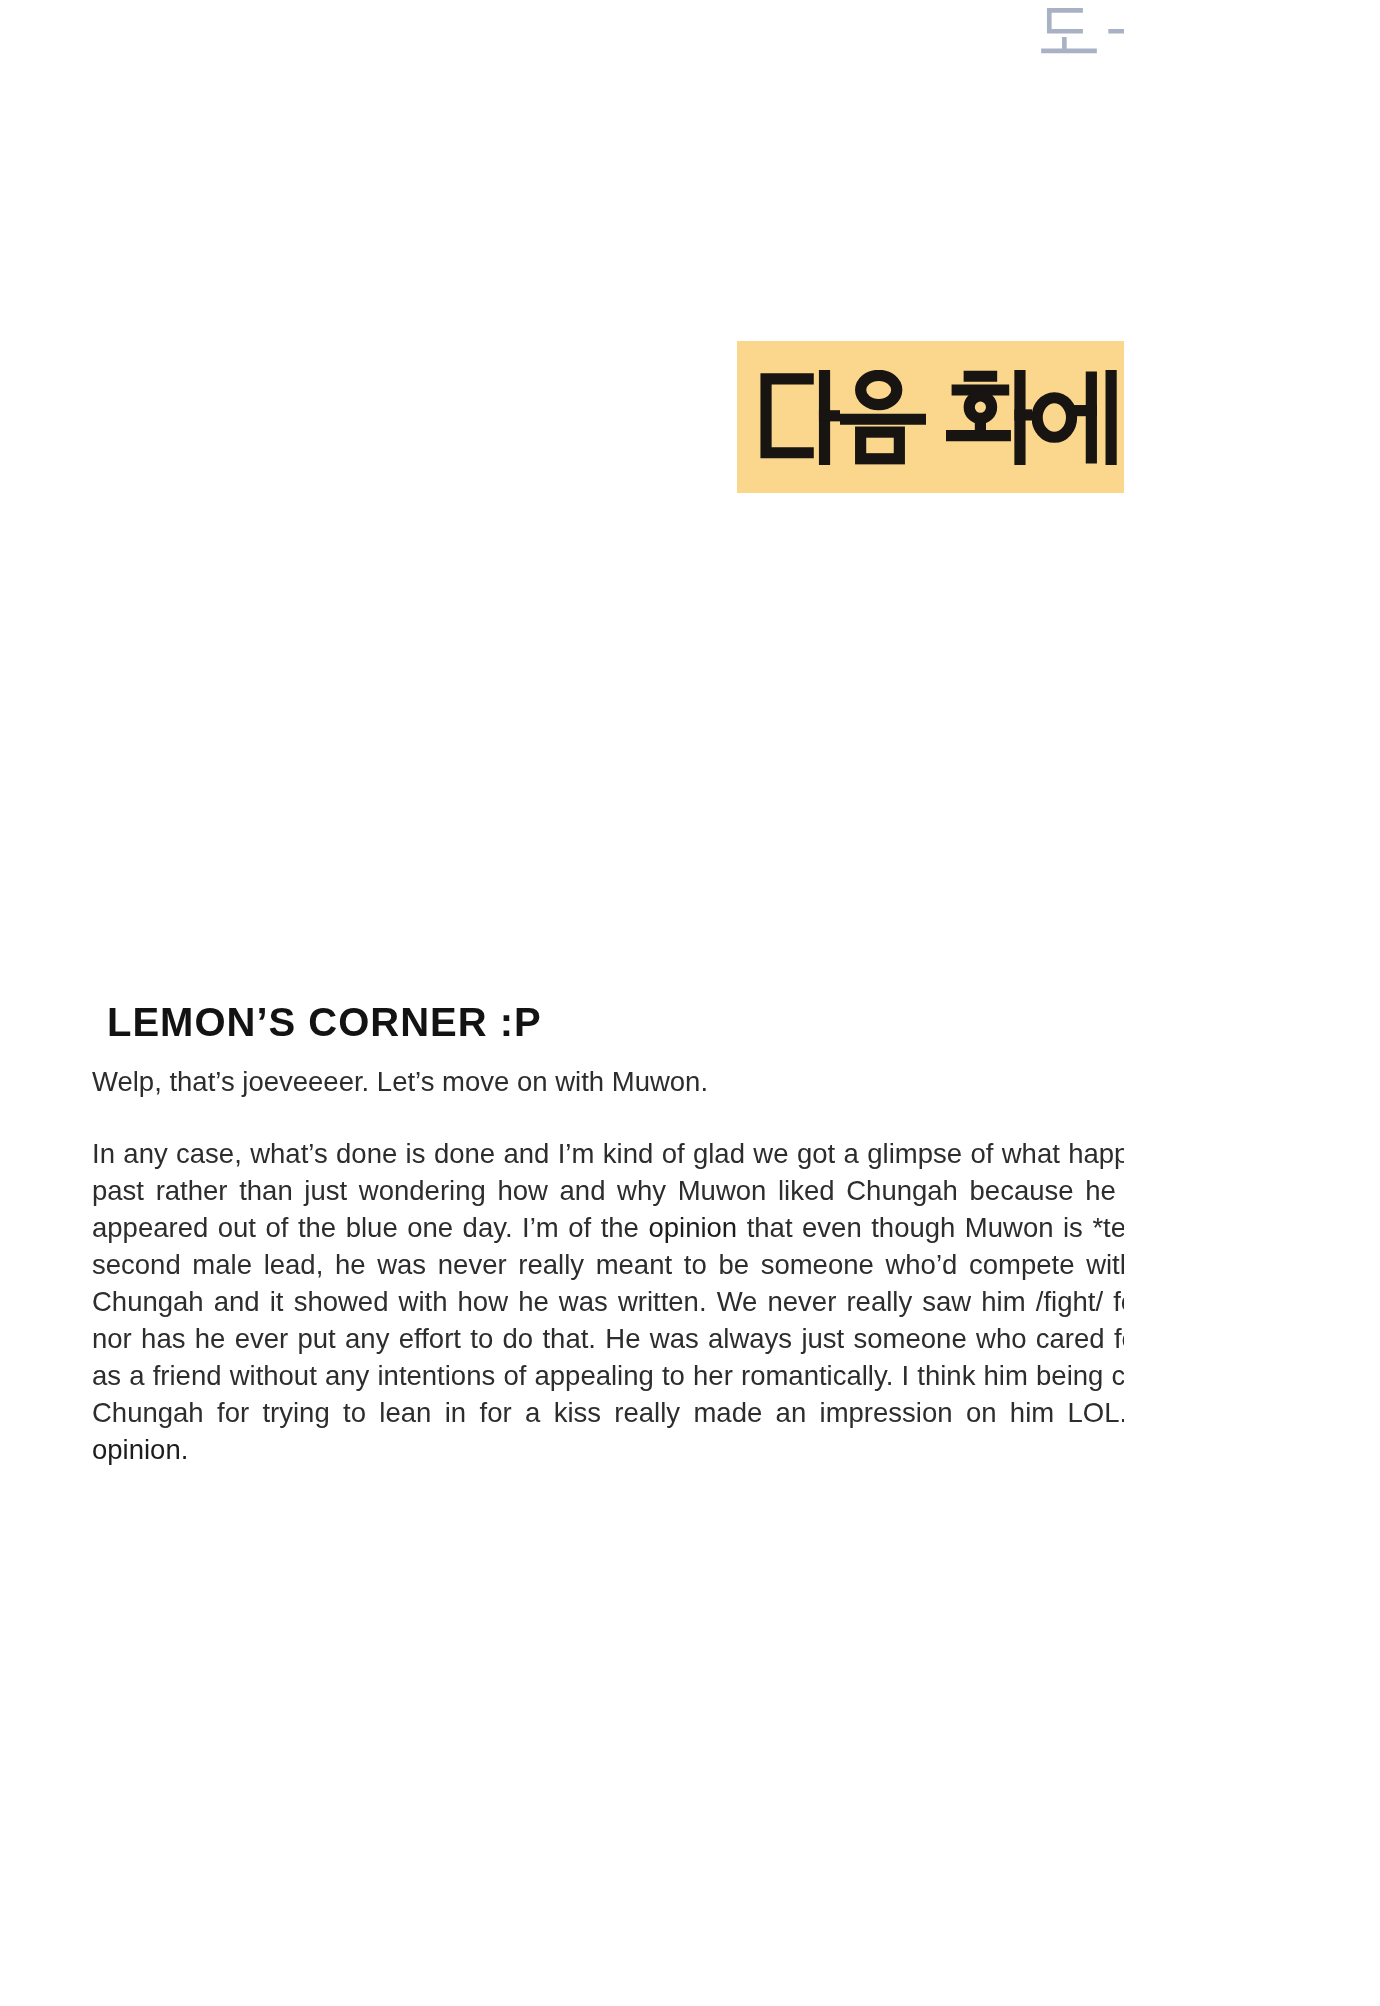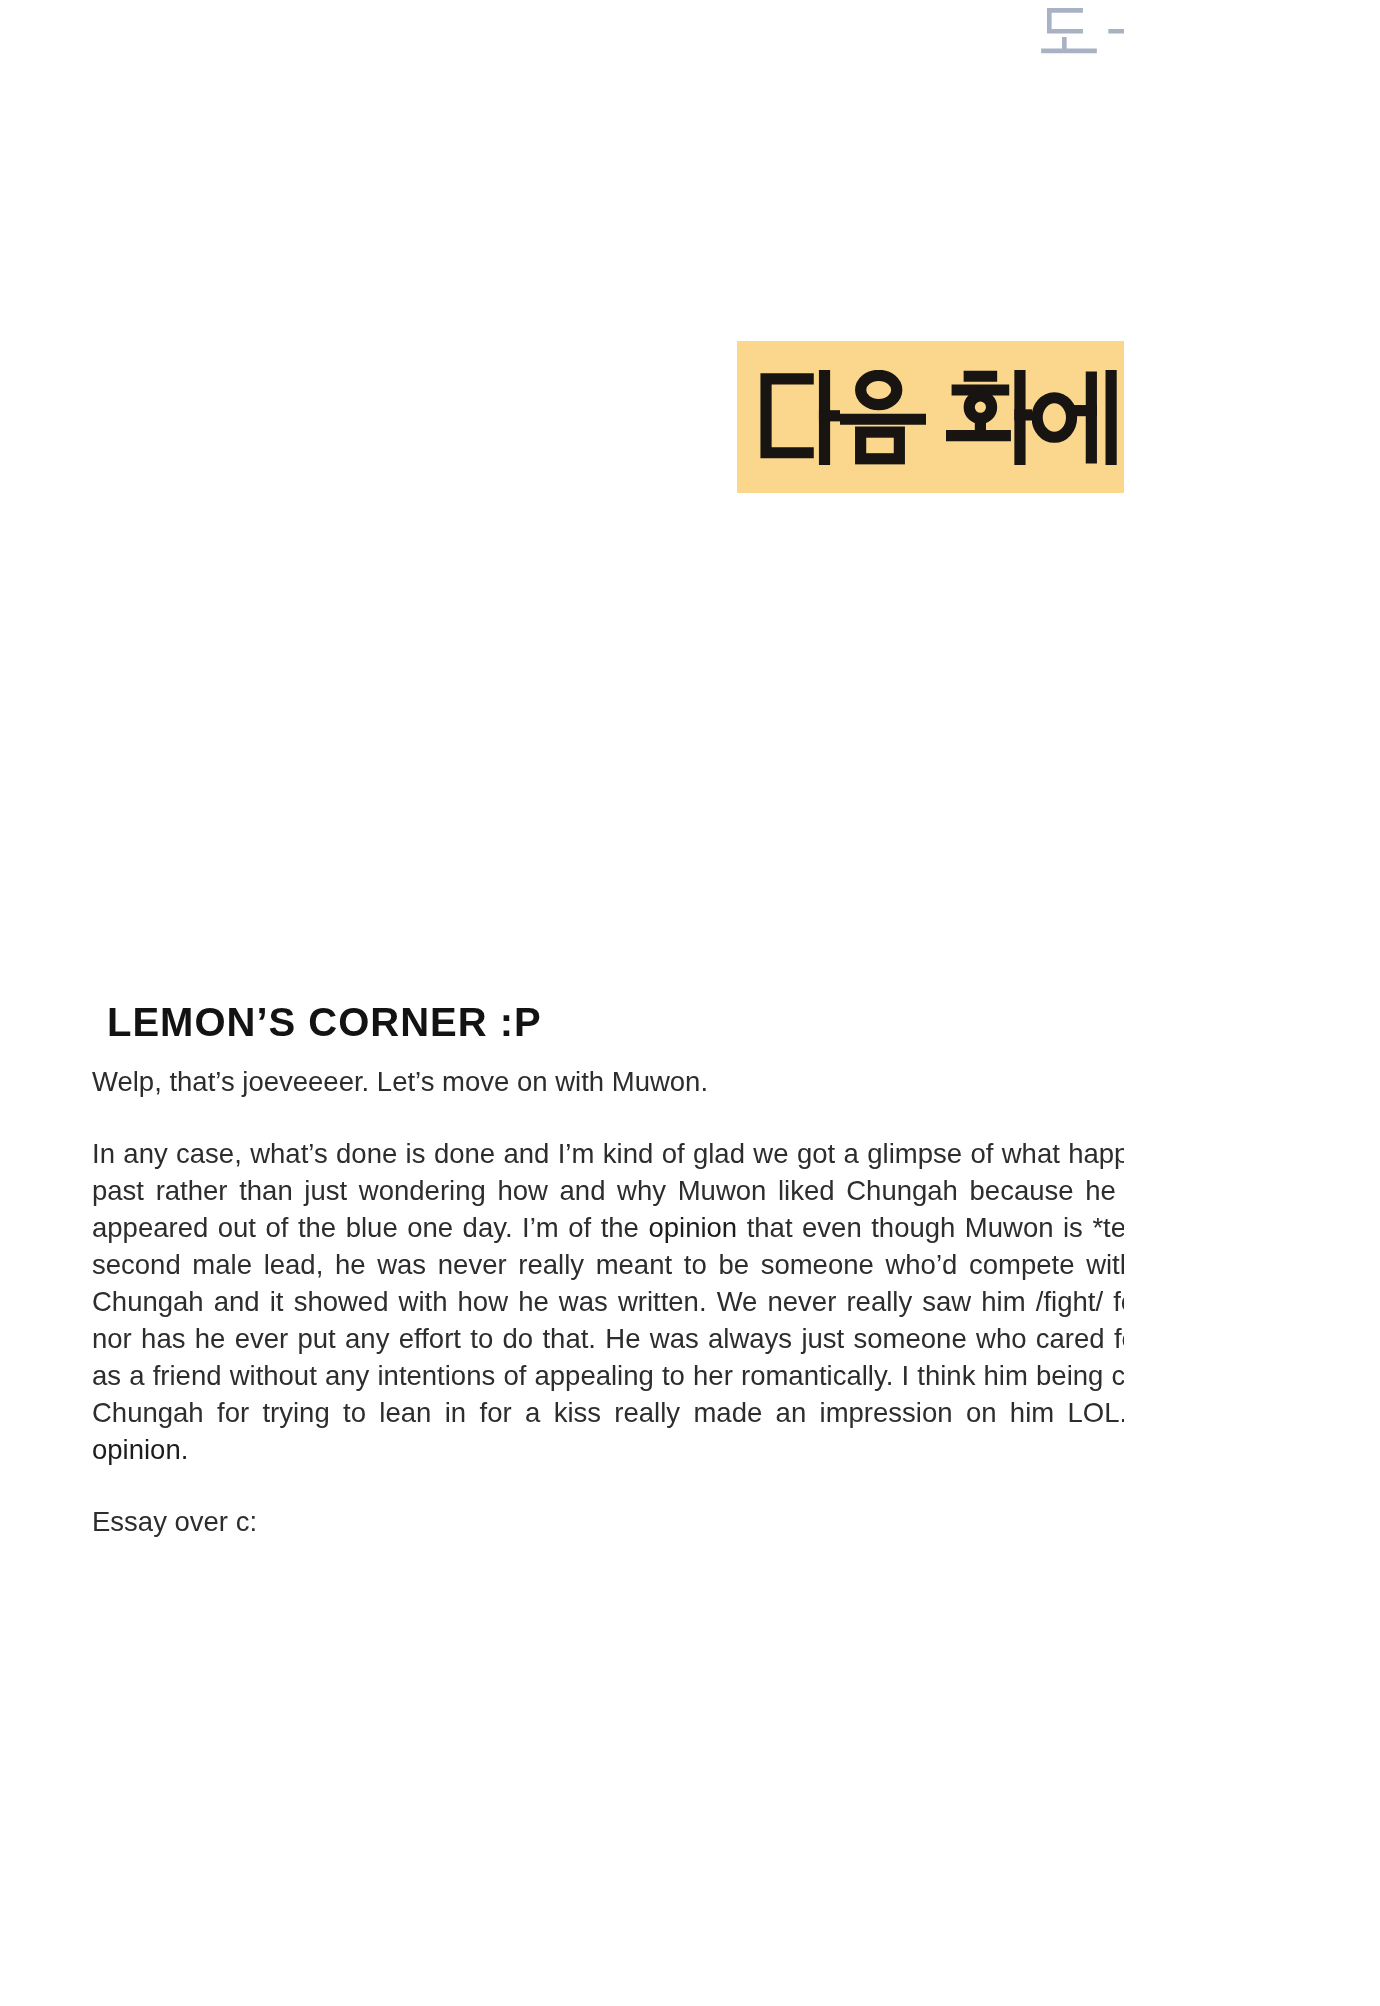--- a/index.html
+++ b/index.html
@@ -171,16 +171,15 @@
     <rect x="86" y="6" width="11" height="20" rx="4" fill="#5d451c" transform="rotate(12 91 16)"></rect>
     <path d="M98 26 C128 6 166 12 180 30 C162 50 122 52 98 34 Z" fill="url(#leafA)"></path>
     <path d="M88 30 C52 34 28 72 38 116 C68 106 92 72 94 38 Z" fill="url(#leafB)"></path>
   </svg>
 
   <div class="heading">LEMON’S CORNER :P</div>
 
   <div class="body-text">
       <p><span>Welp, that’s joeveeeer. Let’s move on with Muwon.</span></p>
       <p><span>In any case, what’s done is done and I’m kind of glad we got a glimpse of what happened in the past rather than just wondering how and why Muwon liked Chungah because he kind of just appeared out of the blue one day. I’m of the </span><b>opinion</b><span> that even though Muwon is *technically* a second male lead, he was never really meant to be someone who’d compete with Yohan for Chungah and it showed with how he was written. We never really saw him /fight/ for Chungah nor has he ever put any effort to do that. He was always just someone who cared for Chungah as a friend without any intentions of appealing to her romantically. I think him being called out by Chungah for trying to lean in for a kiss really made an impression on him LOL. </span><b>Again, my opinion.</b></p>
-      <p><span>Essay over c:</span></p>
     </div>
 
 </div>
 
 </body></html>

